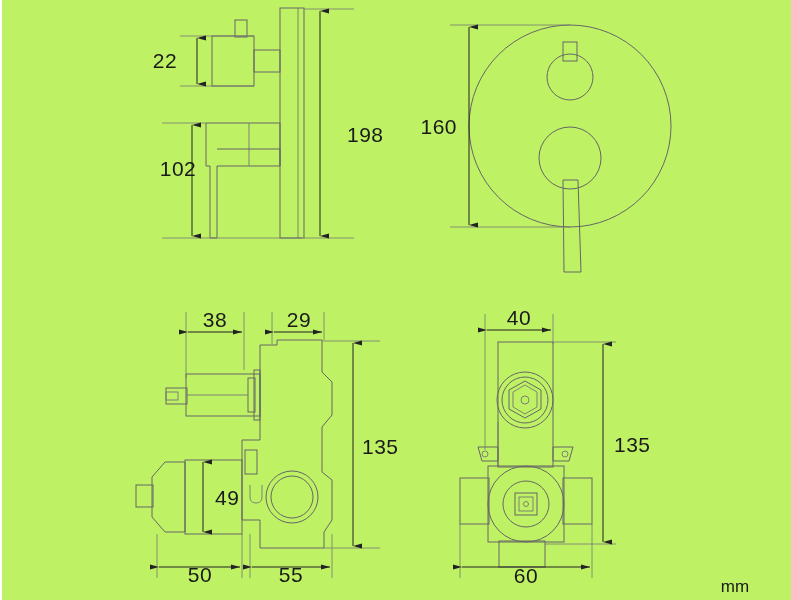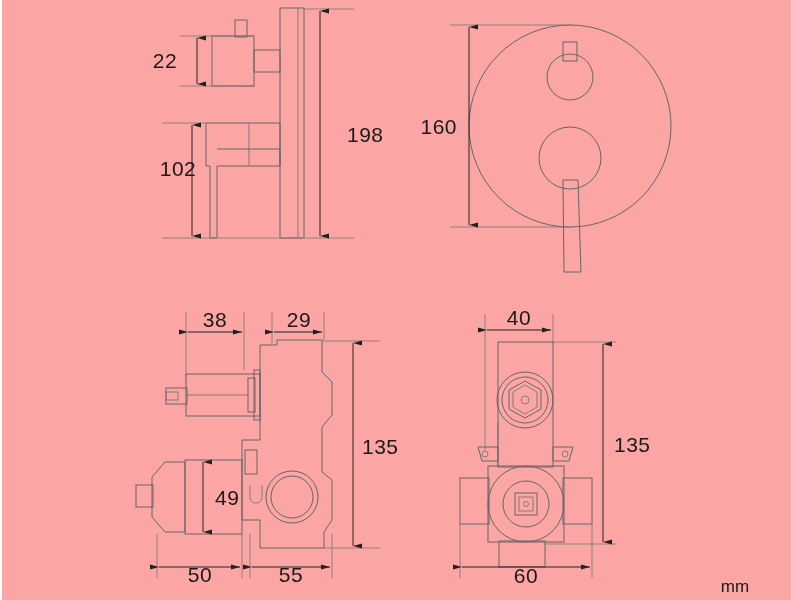--- a/index.html
+++ b/index.html
@@ -5,21 +5,21 @@
 <style>
   html, body {
     margin: 0;
     padding: 0;
     background: #ffffff;
   }
   #sheet {
     position: relative;
     width: 791px;
     height: 600px;
-    background: #fca5a5;
+    background: #bef264;
     border-left: 2px solid #ffffff;
     box-sizing: border-box;
     font-family: "Liberation Sans", sans-serif;
     overflow: hidden;
   }
   #drawing-svg {
     position: absolute;
     left: 0;
     top: 0;
     width: 791px;

